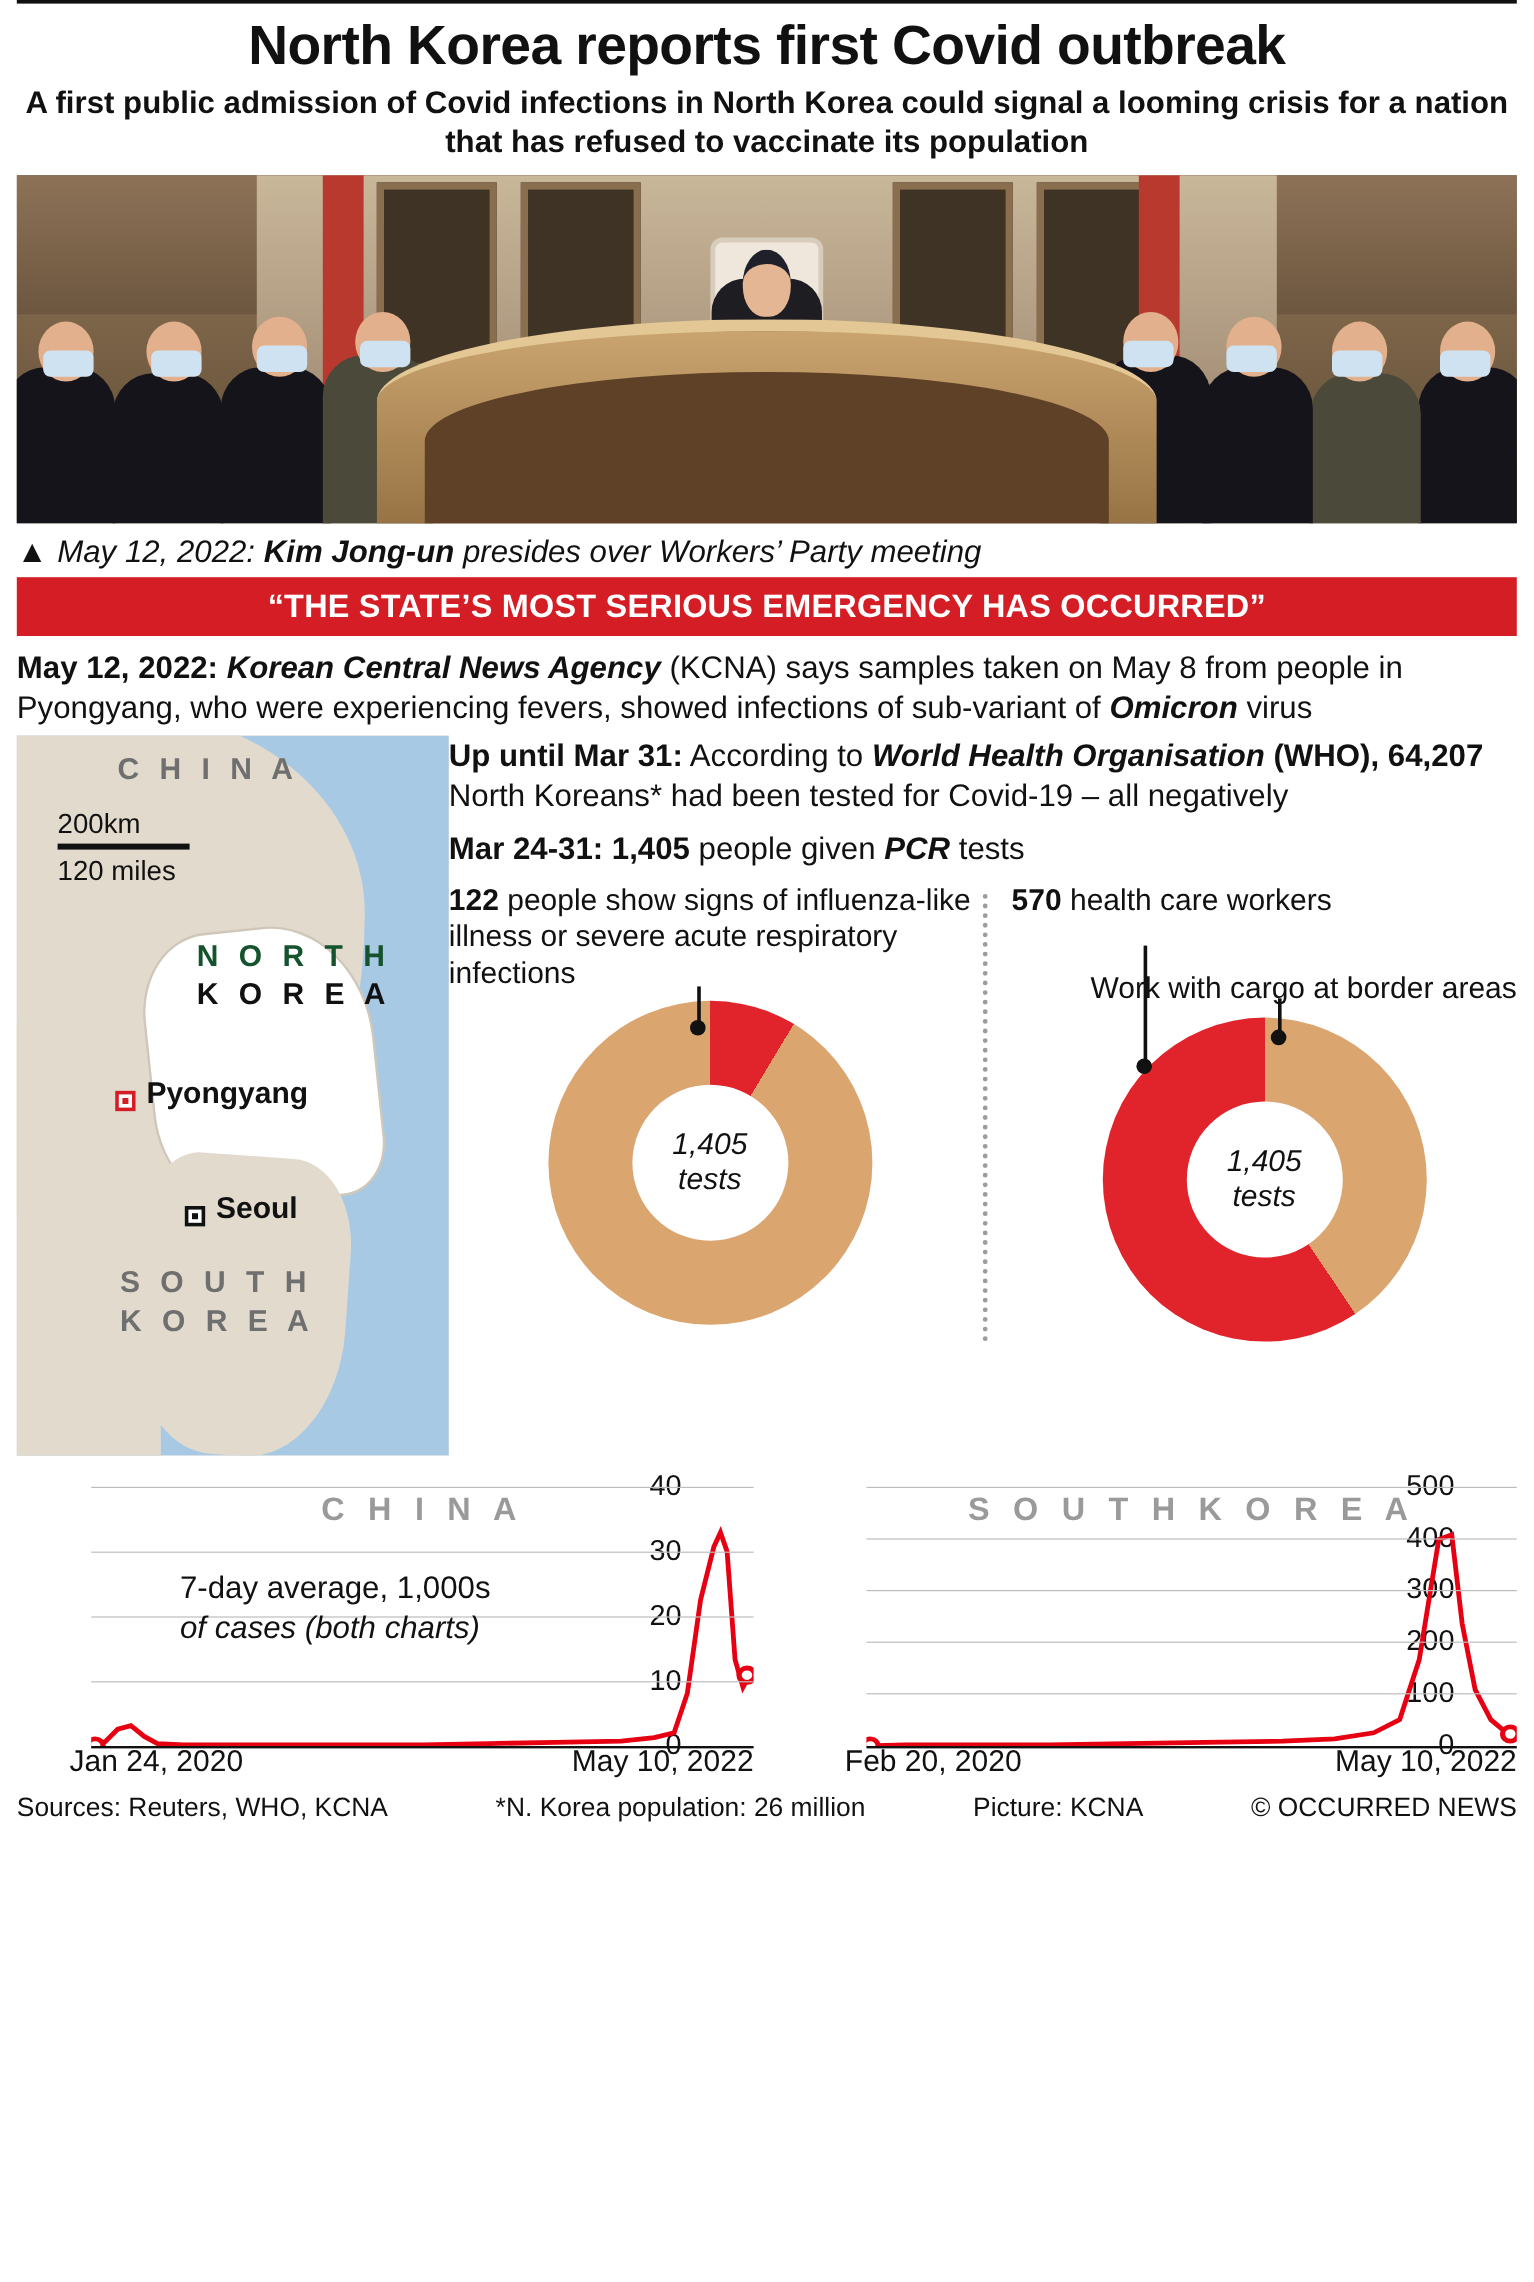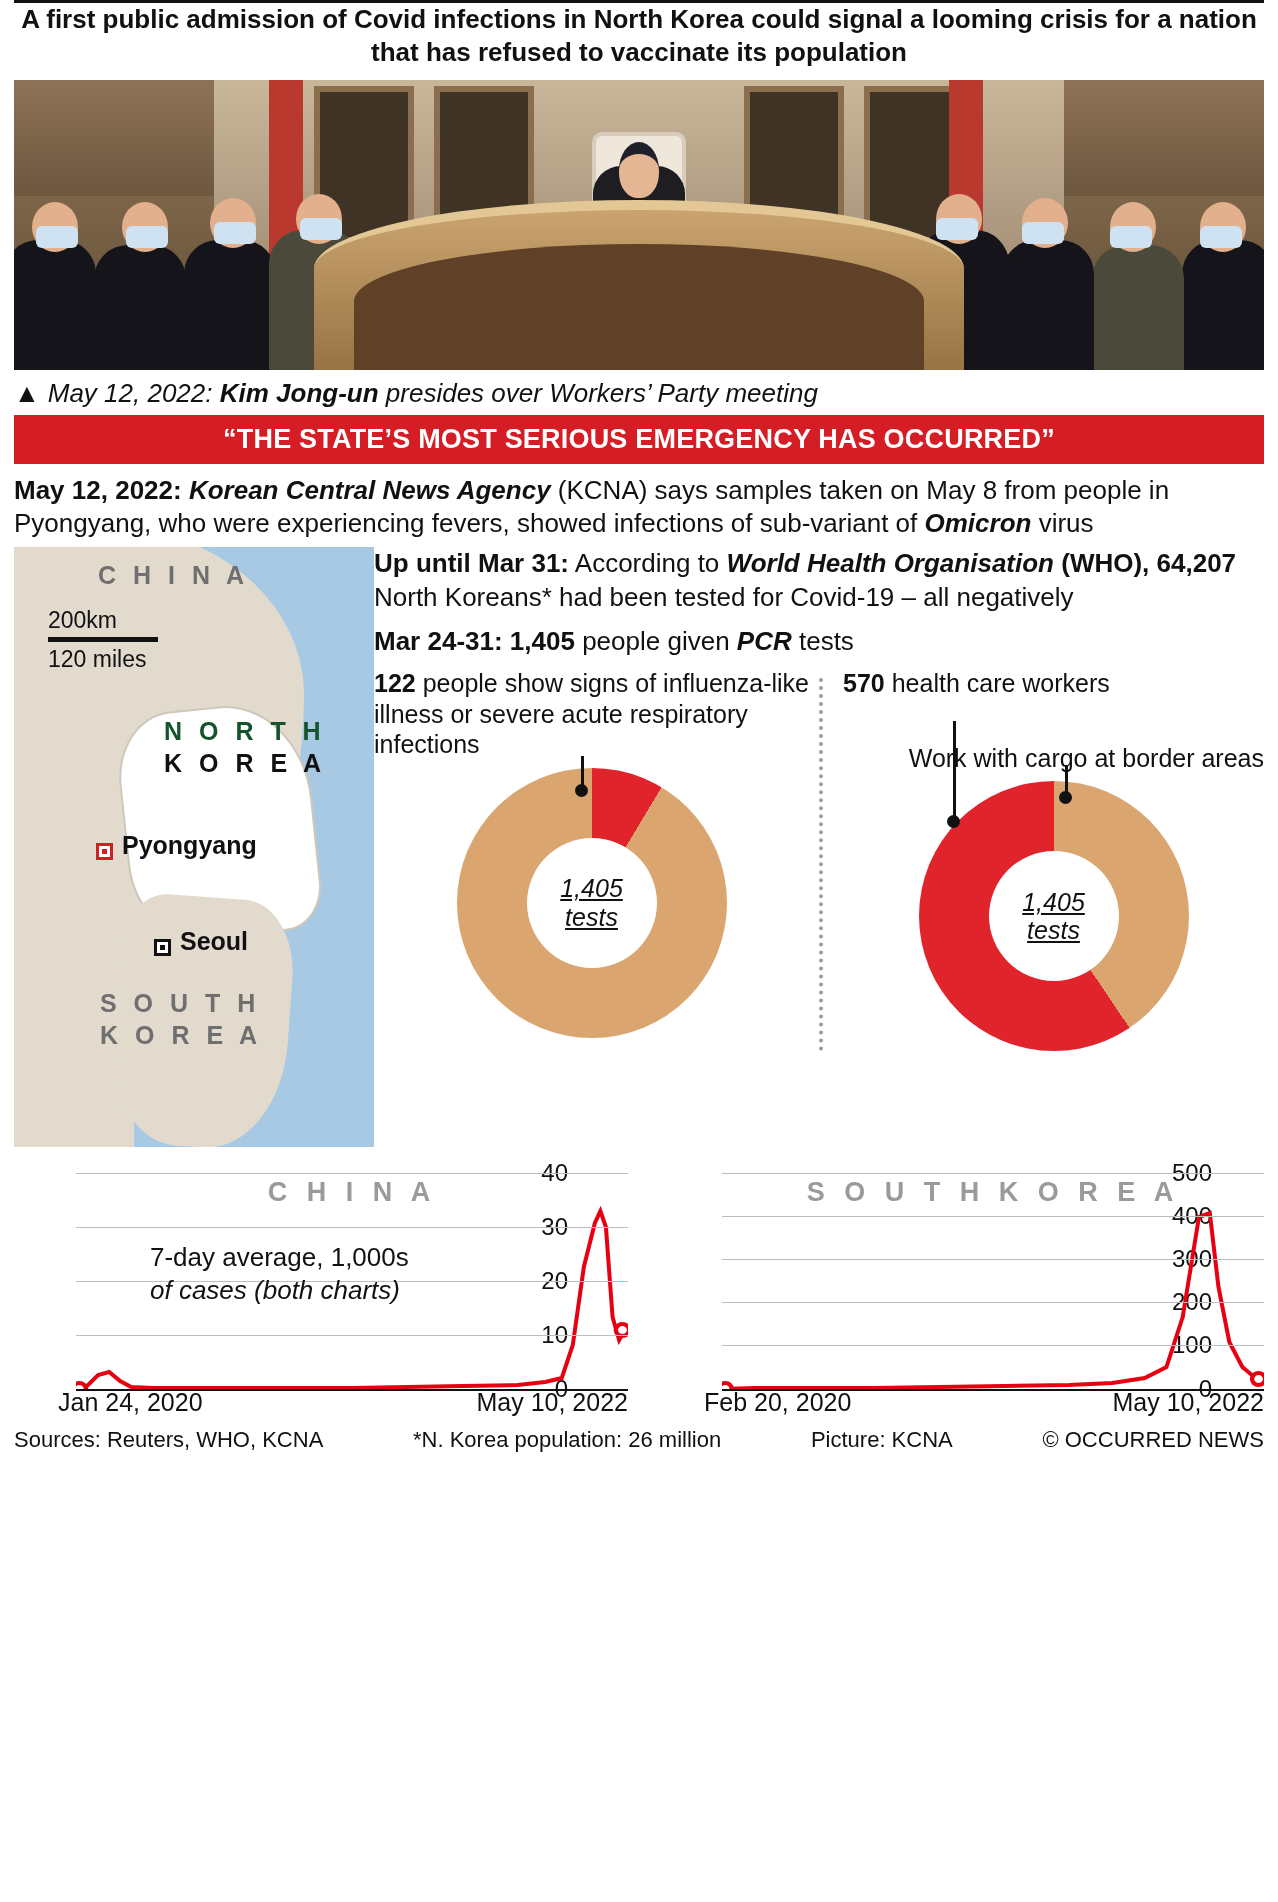--- a/index.html
+++ b/index.html
@@ -47,21 +47,21 @@
   .stat{font-size:26px;line-height:1.3;margin-bottom:10px;}
   .stat b{font-weight:bold;} .stat i{font-style:italic;font-weight:bold;}
   .donutrow{display:flex;margin-top:10px;position:relative;}
   .dotline{position:absolute;left:50%;top:10px;bottom:0;border-left:4px dotted #9c9c9c;}
   .dcol{width:50%;box-sizing:border-box;padding-right:10px;}
   .dcol.r{padding-left:24px;padding-right:0;}
   .dtext{font-size:25px;line-height:1.22;}
   .dtext b{font-weight:bold;}
   .donutwrap{position:relative;width:270px;height:270px;margin:8px auto 0;}
   .donut{width:270px;height:270px;border-radius:50%;}
-  .hole{position:absolute;left:50%;top:50%;transform:translate(-50%,-50%);width:130px;height:130px;background:#fff;border-radius:50%;display:flex;flex-direction:column;align-items:center;justify-content:center;font-style:italic;font-size:25px;line-height:1.15;text-decoration:underline;}
+  .hole{position:absolute;left:50%;top:50%;transform:translate(-50%,-50%);width:130px;height:130px;background:#fff;border-radius:50%;display:flex;flex-direction:column;align-items:center;justify-content:center;font-style:italic;font-size:25px;line-height:1.15;}
   .leader{position:absolute;background:#111;}
   .dot{position:absolute;width:13px;height:13px;border-radius:50%;background:#111;}
   .chartsec{margin-top:10px;}
   .charts{display:flex;gap:22px;padding-top:10px;}
   .chart{flex:1;position:relative;height:250px;}
   .ytick{position:absolute;right:60px;font-size:24px;transform:translateY(-50%);}
   .plot{position:absolute;left:62px;right:0;top:0;bottom:26px;border-bottom:2px solid #111;}
   .gl{position:absolute;left:0;right:0;height:1px;background:#bdbdbd;}
   .cname{position:absolute;top:10px;left:0;right:0;text-align:center;font-size:27px;letter-spacing:6px;color:#9a9a9a;font-weight:bold;}
   .xlab{position:absolute;bottom:0;font-size:25px;}
@@ -71,20 +71,21 @@
   .sources{display:flex;justify-content:space-between;align-items:center;font-size:22px;padding:10px 0 6px;}
   .sources span{white-space:nowrap;}
 </style>
 </head>
 <body>
 
 <div class="page">
 
   <div class="rule"></div>
 
+  <div class="title">North Korea reports first Covid outbreak</div>
   <div class="subtitle">A first public admission of Covid infections in North Korea could signal a looming crisis for a nation that has refused to vaccinate its population</div>
 
   <div class="photo">
     <div class="wood"></div>
     <div class="floor"></div>
     <div class="backwall"></div>
     <div class="doorframe" style="left:300px"></div>
     <div class="doorframe" style="left:420px"></div>
     <div class="doorframe" style="left:730px"></div>
     <div class="doorframe" style="left:850px"></div>

